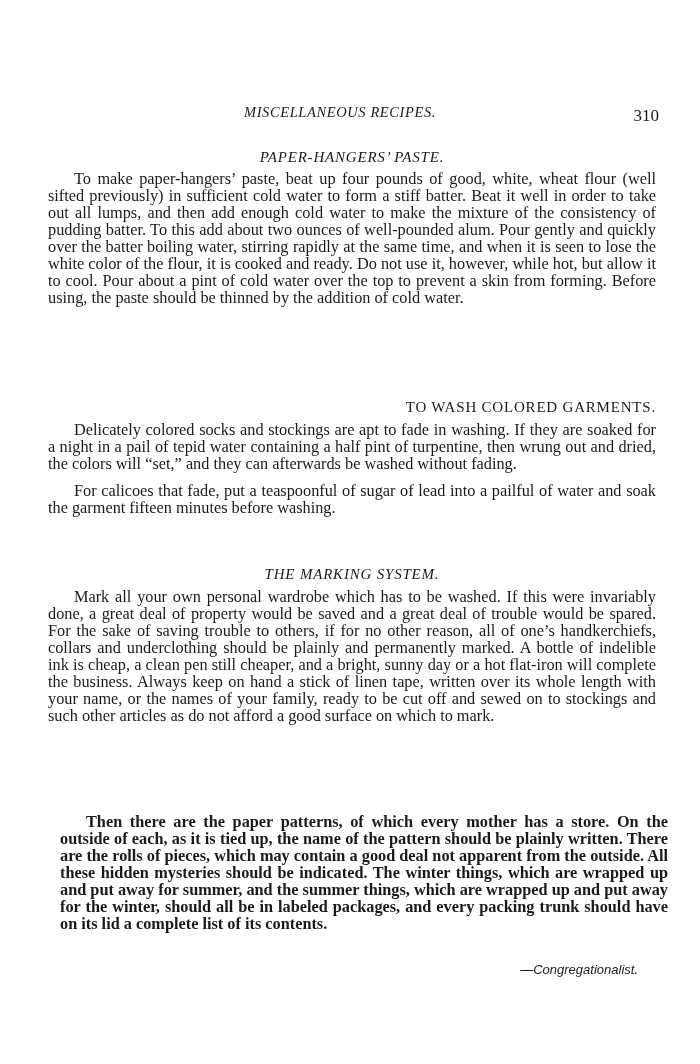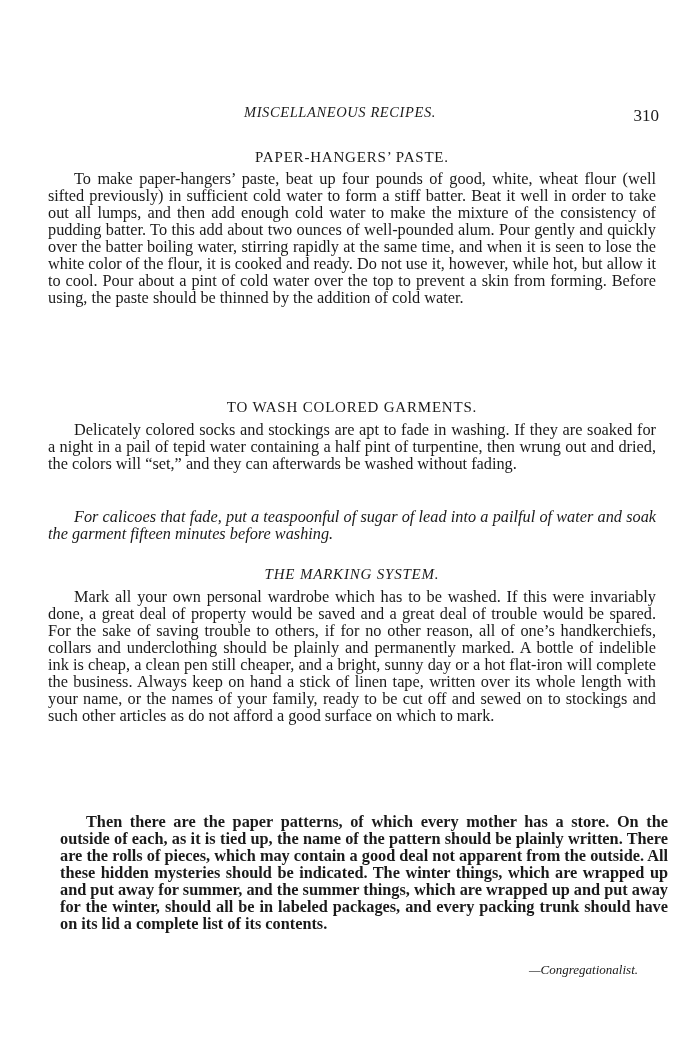--- a/index.html
+++ b/index.html
@@ -56,31 +56,31 @@
     .para {
       font-family: "Liberation Serif", serif;
       font-size: 16.3px;
       line-height: 17px;
       text-align: justify;
       text-indent: 26px;
       margin: 0;
       hyphens: manual;
     }
     .attribution {
-      font-family: Liberation Serif, serif;
+      font-family: Liberation Sans, sans-serif;
       font-style: italic;
       font-size: 13px;
       position: absolute;
       right: 18px;
     }
-    #sec1-heading { position: absolute; top: 149px; left: 0; width: 608px; }
+    #sec1-heading { position: absolute; top: 149px; left: 0; width: 608px; font-style: italic; }
     #sec1-body { position: absolute; top: 170px; left: 0; width: 608px; }
-    #sec2-heading { position: absolute; top: 399px; left: 0; width: 608px; }
+    #sec2-heading { position: absolute; top: 399px; left: 0; width: 608px; text-align: right; }
     #sec2-body { position: absolute; top: 421px; left: 0; width: 608px; }
-    #sec2-body2 { position: absolute; top: 508px; left: 0; width: 608px; font-style: italic; }
+    #sec2-body2 { position: absolute; top: 482px; left: 0; width: 608px; }
     #sec3-heading { position: absolute; top: 566px; left: 0; width: 608px; font-style: italic; }
     #sec3-body { position: absolute; top: 588px; left: 0; width: 608px; }
     #sec3-body2 { position: absolute; top: 813px; left: 12px; width: 608px; font-weight: bold; }
     #attr { top: 962px; }
   </style>
 </head>
 <body>
 
 <div class="page">
 

